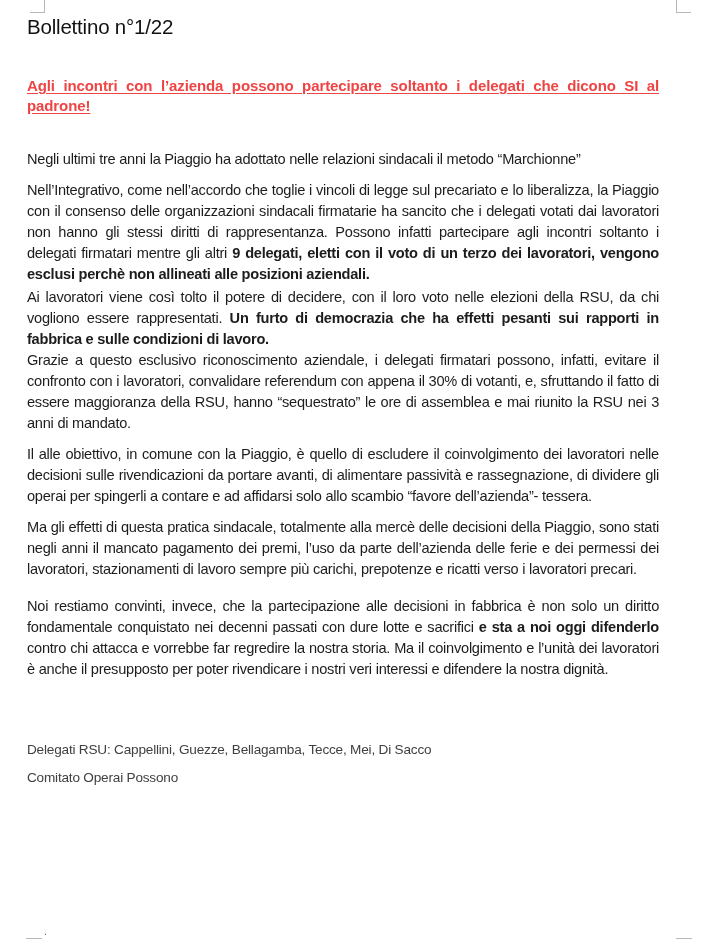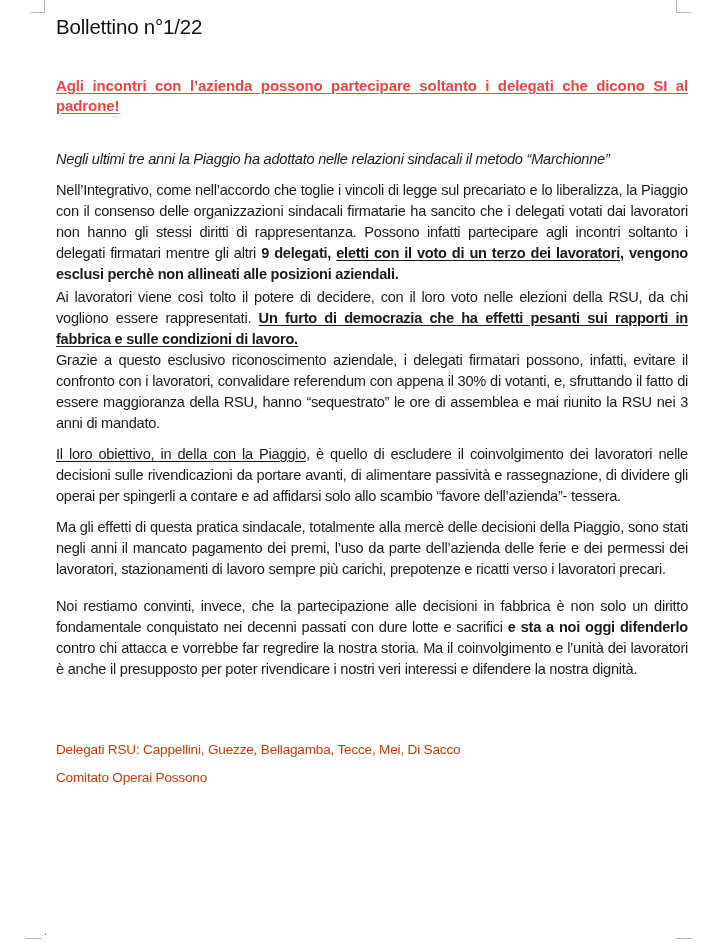--- a/index.html
+++ b/index.html
@@ -30,21 +30,21 @@
       width: 14px;
       height: 12px;
     }
     .crop.tl { left: 30px; top: 0; border-width: 0 1px 1px 0; }
     .crop.tr { left: 676px; top: 0; border-width: 0 0 1px 1px; }
     .crop.bl { left: 26px; top: 938px; width: 16px; height: 7px; border-width: 1px 0 0 0; }
     .crop.br { left: 676px; top: 938px; width: 16px; height: 7px; border-width: 1px 0 0 0; }
 
     .content {
       position: absolute;
-      left: 56px;
+      left: 27px;
       top: 12px;
       width: 632px;
     }
     .title {
       font-size: 20.5px;
       font-weight: normal;
       color: #111;
       margin: 0;
       height: 30px;
       line-height: 30px;
@@ -63,37 +63,37 @@
     }
     p.para {
       margin: 0;
       font-size: 14.6px;
       line-height: 21px;
       text-align: justify;
       letter-spacing: -0.25px;
       color: #1c1c1c;
     }
     .b { font-weight: bold; }
-    .u { text-decoration: underline; text-underline-offset: 2px; }
+    .u { text-underline-offset: 2px; }
     .m { font-weight: 600; }
 
-    #p1 { margin-top: 33px; font-style: italic; }
+    #p1 { margin-top: 33px; }
     #p2 { margin-top: 10px; }
     #p3 { margin-top: 2px; }
     #p4 { }
     #p5 { margin-top: 10px; }
     #p6 { margin-top: 10px; }
     #p7 { margin-top: 16px; }
 
     .sig {
       margin: 0;
       font-size: 13.6px;
       line-height: 20px;
       letter-spacing: -0.2px;
-      color: #c2410c;
+      color: #404040;
     }
     #sig1 { margin-top: 60px; }
     #sig2 { margin-top: 8px; }
     .dot {
       position: absolute;
       left: 44px;
       top: 926px;
       font-size: 10px;
       color: #555;
     }
@@ -113,21 +113,21 @@
     <div class="headline">Agli incontri con l’azienda possono partecipare soltanto i delegati che dicono SI  al padrone!</div>
 
     <p class="para" id="p1">Negli ultimi tre anni la Piaggio  ha adottato nelle relazioni sindacali il metodo “Marchionne”</p>
 
     <p class="para" id="p2"><span>Nell’Integrativo, come nell’accordo che toglie i vincoli di legge sul precariato e lo liberalizza, la Piaggio con il consenso   delle organizzazioni sindacali firmatarie ha sancito  che i delegati votati dai lavoratori non hanno gli  stessi  diritti  di rappresentanza. Possono infatti partecipare agli incontri soltanto  i delegati firmatari mentre gli altri </span><span class="b">9 delegati,  </span><span class="b u">eletti con il voto di un terzo dei lavoratori</span><span class="b">, vengono esclusi perchè non allineati alle posizioni aziendali.</span></p>
 
     <p class="para" id="p3"><span>Ai lavoratori viene così tolto il potere di decidere, con il loro voto nelle elezioni della RSU, da chi vogliono essere rappresentati. </span><span class="u m">Un furto di democrazia che ha effetti pesanti sui rapporti in fabbrica e sulle condizioni di lavoro.</span></p>
 
     <p class="para" id="p4">Grazie a questo esclusivo  riconoscimento aziendale, i delegati firmatari possono, infatti, evitare il confronto con i lavoratori, convalidare  referendum con appena il 30% di votanti, e, sfruttando il fatto di essere maggioranza della RSU, hanno  “sequestrato” le ore di assemblea e mai riunito la RSU nei 3 anni di mandato.</p>
 
-    <p class="para" id="p5"><span class="u">Il loro obiettivo, in della con la Piaggio</span><span>, è quello di escludere  il coinvolgimento dei lavoratori nelle decisioni sulle rivendicazioni da portare avanti,  di alimentare passività e rassegnazione, di     dividere gli operai per  spingerli  a contare e ad affidarsi solo allo scambio “favore dell’azienda”- tessera.</span></p>
+    <p class="para" id="p5"><span class="u">Il alle obiettivo, in comune con la Piaggio</span><span>, è quello di escludere  il coinvolgimento dei lavoratori nelle decisioni sulle rivendicazioni da portare avanti,  di alimentare passività e rassegnazione, di     dividere gli operai per  spingerli  a contare e ad affidarsi solo allo scambio “favore dell’azienda”- tessera.</span></p>
 
     <p class="para" id="p6">Ma gli effetti di questa  pratica sindacale, totalmente alla mercè delle decisioni  della Piaggio,   sono stati negli anni il mancato pagamento dei premi, l’uso da parte dell’azienda delle ferie e dei permessi dei lavoratori, stazionamenti di lavoro sempre più carichi, prepotenze e  ricatti verso i lavoratori precari.</p>
 
     <p class="para" id="p7"><span>Noi restiamo convinti, invece,  che la partecipazione alle decisioni in fabbrica è non solo un diritto fondamentale conquistato nei decenni passati con dure lotte e sacrifici </span><span class="b">e sta a  noi oggi difenderlo</span><span> contro chi attacca e vorrebbe far regredire la nostra storia.  Ma il coinvolgimento e l’unità dei lavoratori è anche il   presupposto per poter rivendicare i nostri veri  interessi e difendere la nostra dignità.</span></p>
 
     <p class="sig" id="sig1">Delegati RSU: Cappellini, Guezze, Bellagamba, Tecce, Mei, Di Sacco</p>
     <p class="sig" id="sig2">Comitato Operai Possono</p>
   </div>
 
   <div class="dot">.</div>

